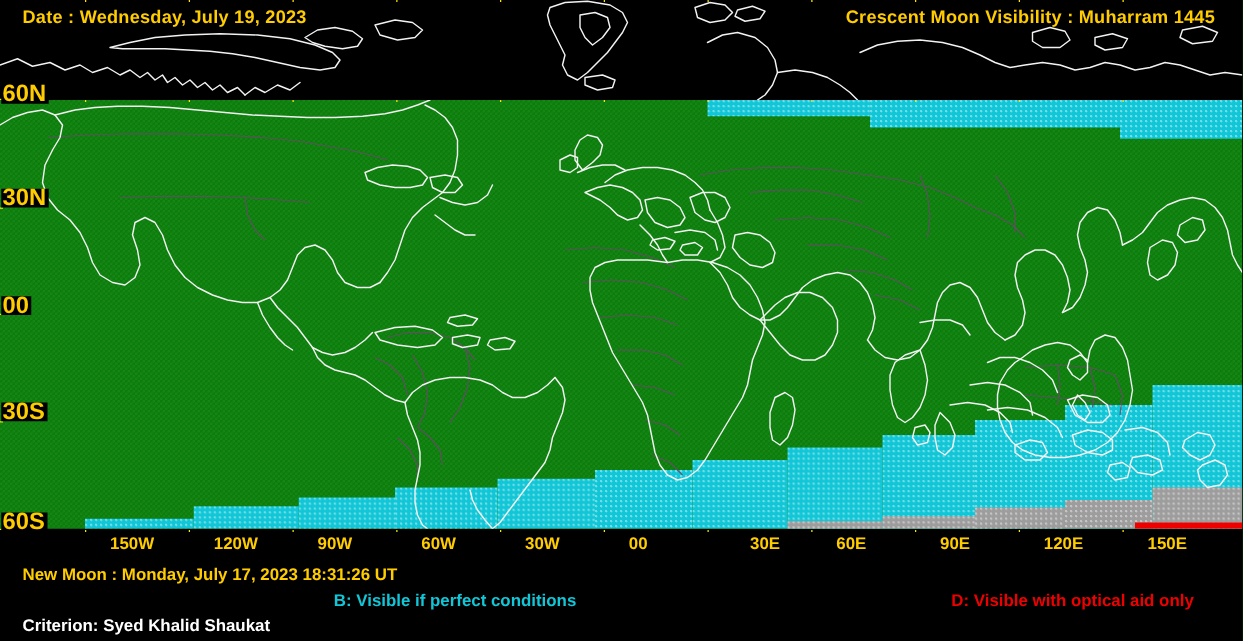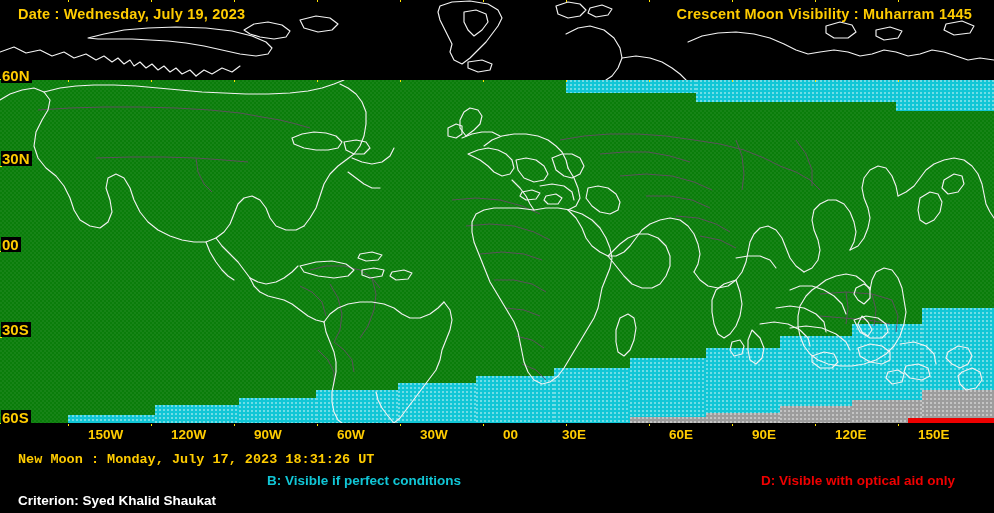--- a/index.html
+++ b/index.html
@@ -120,21 +120,21 @@
     position: absolute;
     left: 0; width: 994px; height: 1px;
     background-image: linear-gradient(to right, #ffe400 0 2px, transparent 2px 4px);
     z-index: 30;
   }
 
   
   .lat-lbl {
     position: absolute;
     left: 1px;
-    font-size: 15px;
+    font-size: 19px;
     font-weight: bold;
     color: #ffcc00;
     background: #000000;
     padding: 0 2px 0 1px;
     line-height: 15px;
     z-index: 35;
     white-space: nowrap;
   }
   .lon-lbl {
     position: absolute;
@@ -149,21 +149,21 @@
   }
 
   
   .foot {
     position: absolute;
     font-size: 13.5px;
     font-weight: bold;
     white-space: nowrap;
     z-index: 40;
   }
-  #foot-newmoon  { left: 18px;  top: 452px; color: #ffcc00; font-family: Liberation Mono, monospace; }
+  #foot-newmoon  { left: 18px;  top: 452px; color: #ffcc00; }
   #leg-a         { left: 18px;  top: 473px; color: #1f9d1f; }
   #leg-b         { left: 267px; top: 473px; color: #11c6d6; }
   #leg-c         { left: 517px; top: 473px; color: #9d9d9d; }
   #leg-d         { left: 761px; top: 473px; color: #ee0000; }
   #foot-criterion{ left: 18px;  top: 493px; color: #ffffff; }
   #foot-credit   { right: 20px; top: 493px; color: #ffffff; }
 </style>
 </head>
 <body>
 
@@ -403,21 +403,21 @@
   <div class="lat-lbl" style="top:237px">00</div>
   <div class="lat-lbl" style="top:322px">30S</div>
   <div class="lat-lbl" style="top:410px">60S</div>
 
   <div class="lon-lbl" style="left:88px">150W</div>
   <div class="lon-lbl" style="left:171px">120W</div>
   <div class="lon-lbl" style="left:254px">90W</div>
   <div class="lon-lbl" style="left:337px">60W</div>
   <div class="lon-lbl" style="left:420px">30W</div>
   <div class="lon-lbl" style="left:503px">00</div>
-  <div class="lon-lbl" style="left:562px">30E</div>
+  <div class="lon-lbl" style="left:600px">30E</div>
   <div class="lon-lbl" style="left:669px">60E</div>
   <div class="lon-lbl" style="left:752px">90E</div>
   <div class="lon-lbl" style="left:835px">120E</div>
   <div class="lon-lbl" style="left:918px">150E</div>
 
   <div class="foot" id="foot-newmoon">New Moon : Monday, July 17, 2023  18:31:26  UT</div>
   <div class="foot" id="leg-b">B: Visible if perfect conditions</div>
   <div class="foot" id="foot-criterion">Criterion: Syed Khalid Shaukat</div>
   <div class="foot" id="leg-d">D: Visible with optical aid only</div>
 

